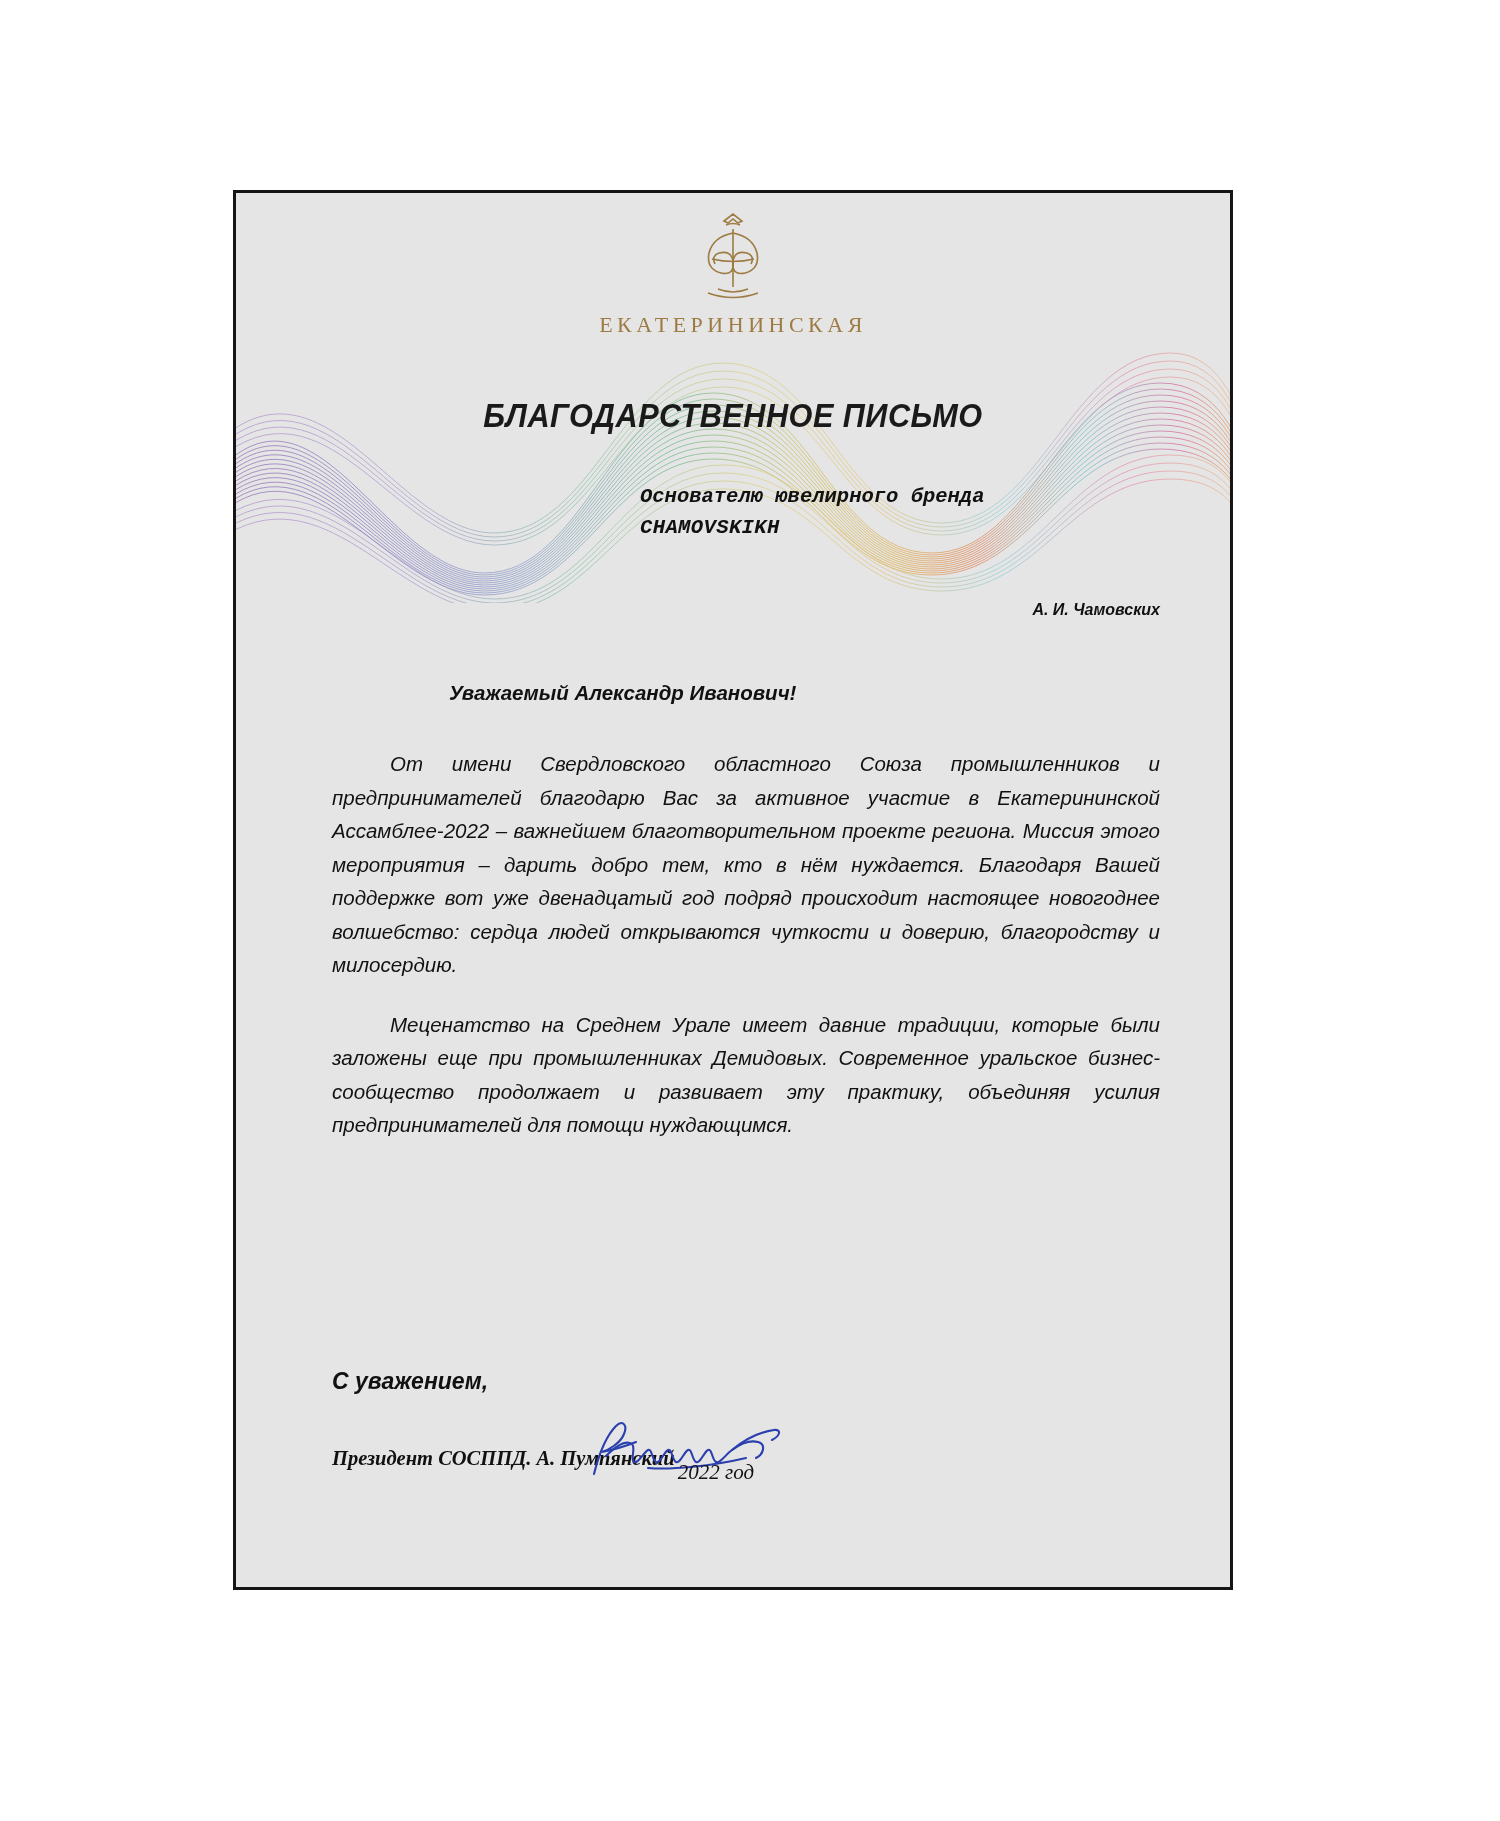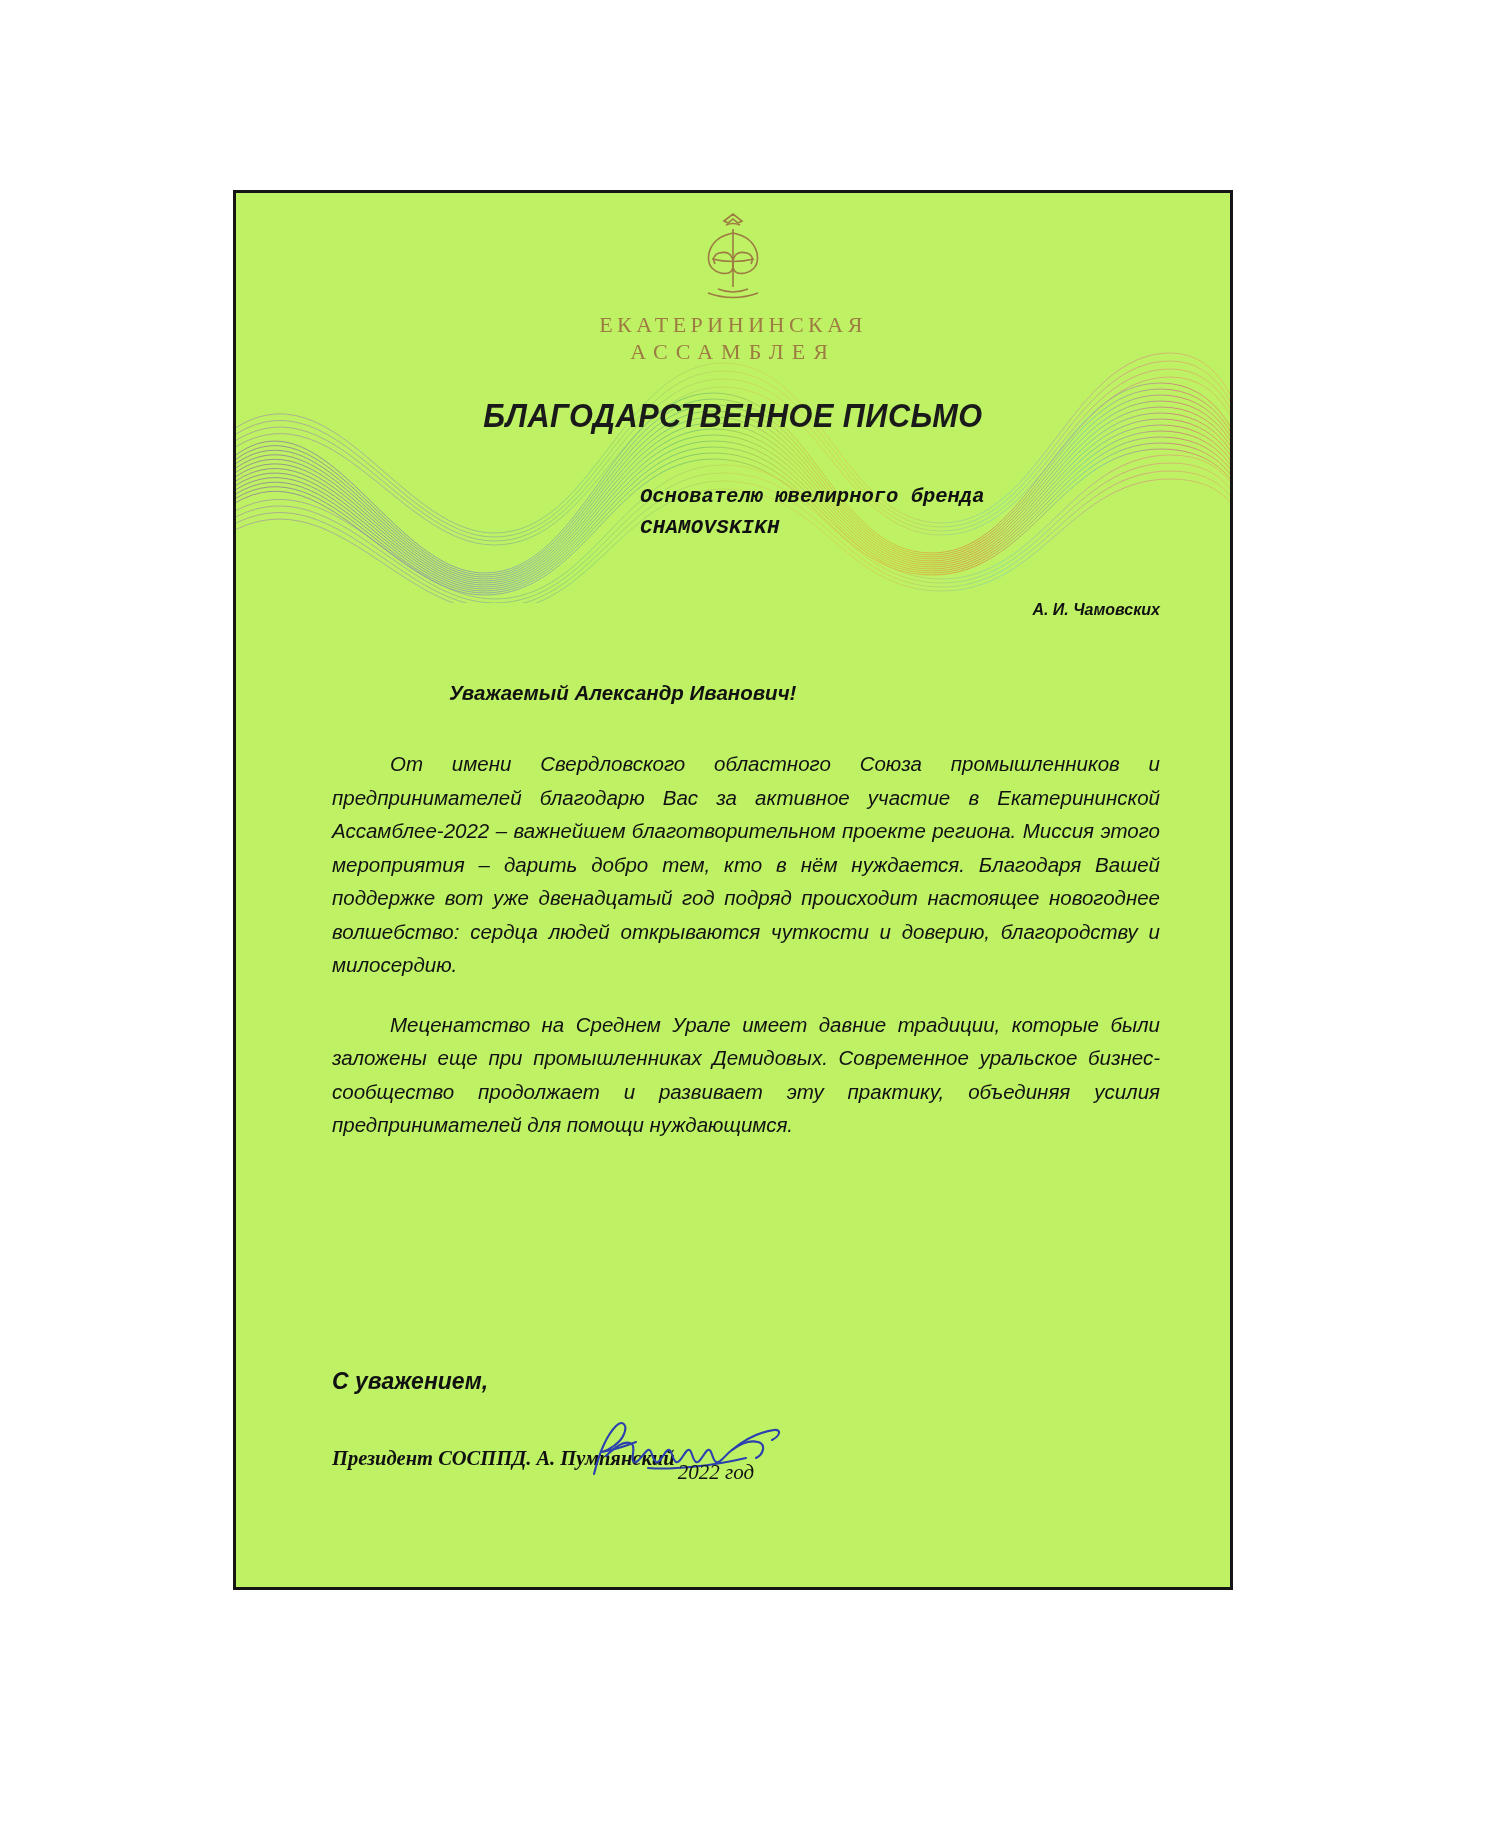--- a/index.html
+++ b/index.html
@@ -15,21 +15,21 @@
     overflow: hidden;
   }
 
   
   #letter-sheet {
     position: absolute;
     left: 233px;
     top: 190px;
     width: 1000px;
     height: 1400px;
-    background: #bef264;
+    background: #e5e5e5;
     border: 3px solid #151515;
     box-sizing: border-box;
     overflow: hidden;
   }
 
   
   #wave-art {
     position: absolute;
     left: 0;
     top: 130px;
@@ -246,21 +246,20 @@
         <path d="M48 24 q7 -3 14 0"></path>
         <path d="M55 28 v58"></path>
         <path d="M55 32 q-20 4 -24 20 q-3 16 12 20 q14 3 12 -12 q-2 -11 -14 -8 q-8 3 -4 11"></path>
         <path d="M55 32 q20 4 24 20 q3 16 -12 20 q-14 3 -12 -12 q2 -11 14 -8 q8 3 4 11"></path>
         <path d="M34 58 q21 5 42 0"></path>
         <path d="M40 88 q15 6 30 0"></path>
         <path d="M30 92 q25 9 50 0"></path>
       </g>
     </svg>
     <div class="logo-line" id="logo-line-1">ЕКАТЕРИНИНСКАЯ</div>
-    <div class="logo-line" id="logo-line-2">АССАМБЛЕЯ</div>
   </div>
 
   <div id="letter-title">БЛАГОДАРСТВЕННОЕ ПИСЬМО</div>
 
   <div id="addressee-block">
     <div id="addressee-role">Основателю ювелирного бренда</div>
     <div id="addressee-brand">CHAMOVSKIKH</div>
   </div>
   <div id="addressee-name">А. И. Чамовских</div>
 

